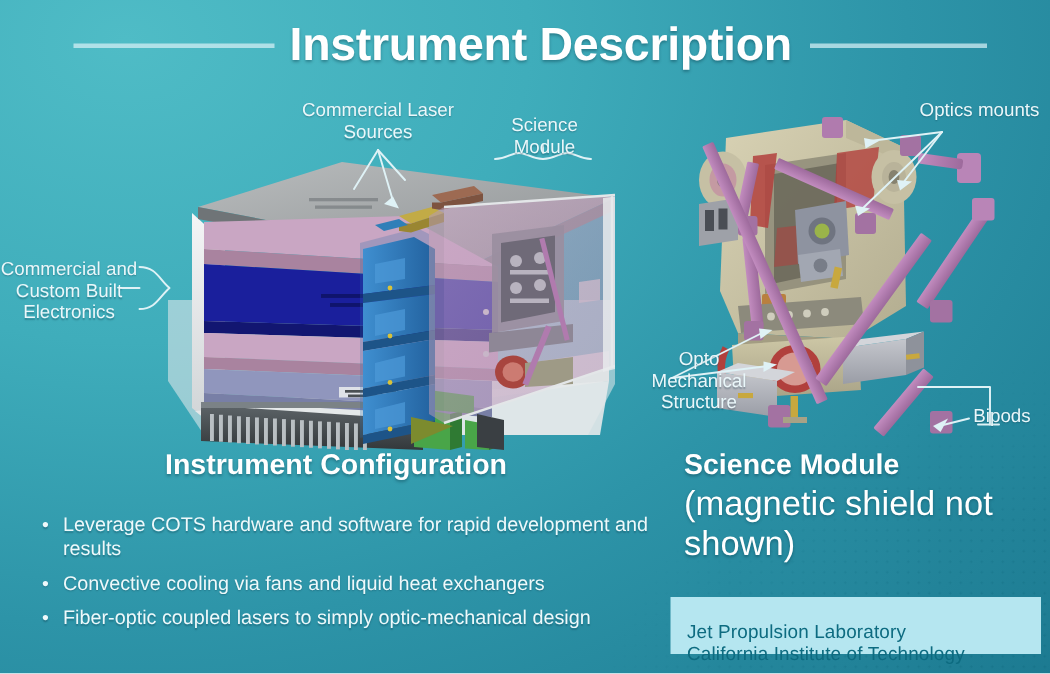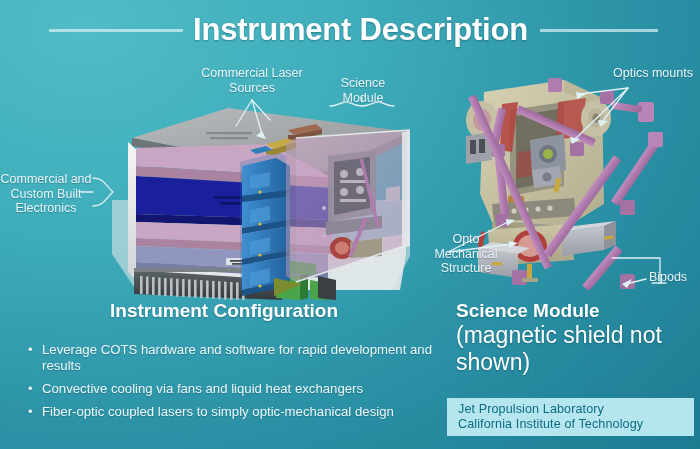--- a/index.html
+++ b/index.html
@@ -65,21 +65,21 @@
     text-shadow: 0 1px 1px rgba(0,40,55,.28);
   }
   .bullet .dot {
     position: absolute; left: 2px; top: 0px; font-size: 13px; color: #eef9fb;
   }
 
   
   #jpl-logo {
     position: absolute; left: 447px; top: 398px; width: 247px; height: 38px;
     background: #b5e6f0;
-    padding: 4px 0 0 11px;
+    padding: 16px 0 0 11px;
   }
   #jpl-logo .jpl-line {
     display: block; color: #0d6b80; font-size: 12.6px; line-height: 15px;
     letter-spacing: .1px;
   }
 
   
   #leaders { position: absolute; inset: 0; pointer-events: none; }
 
   

